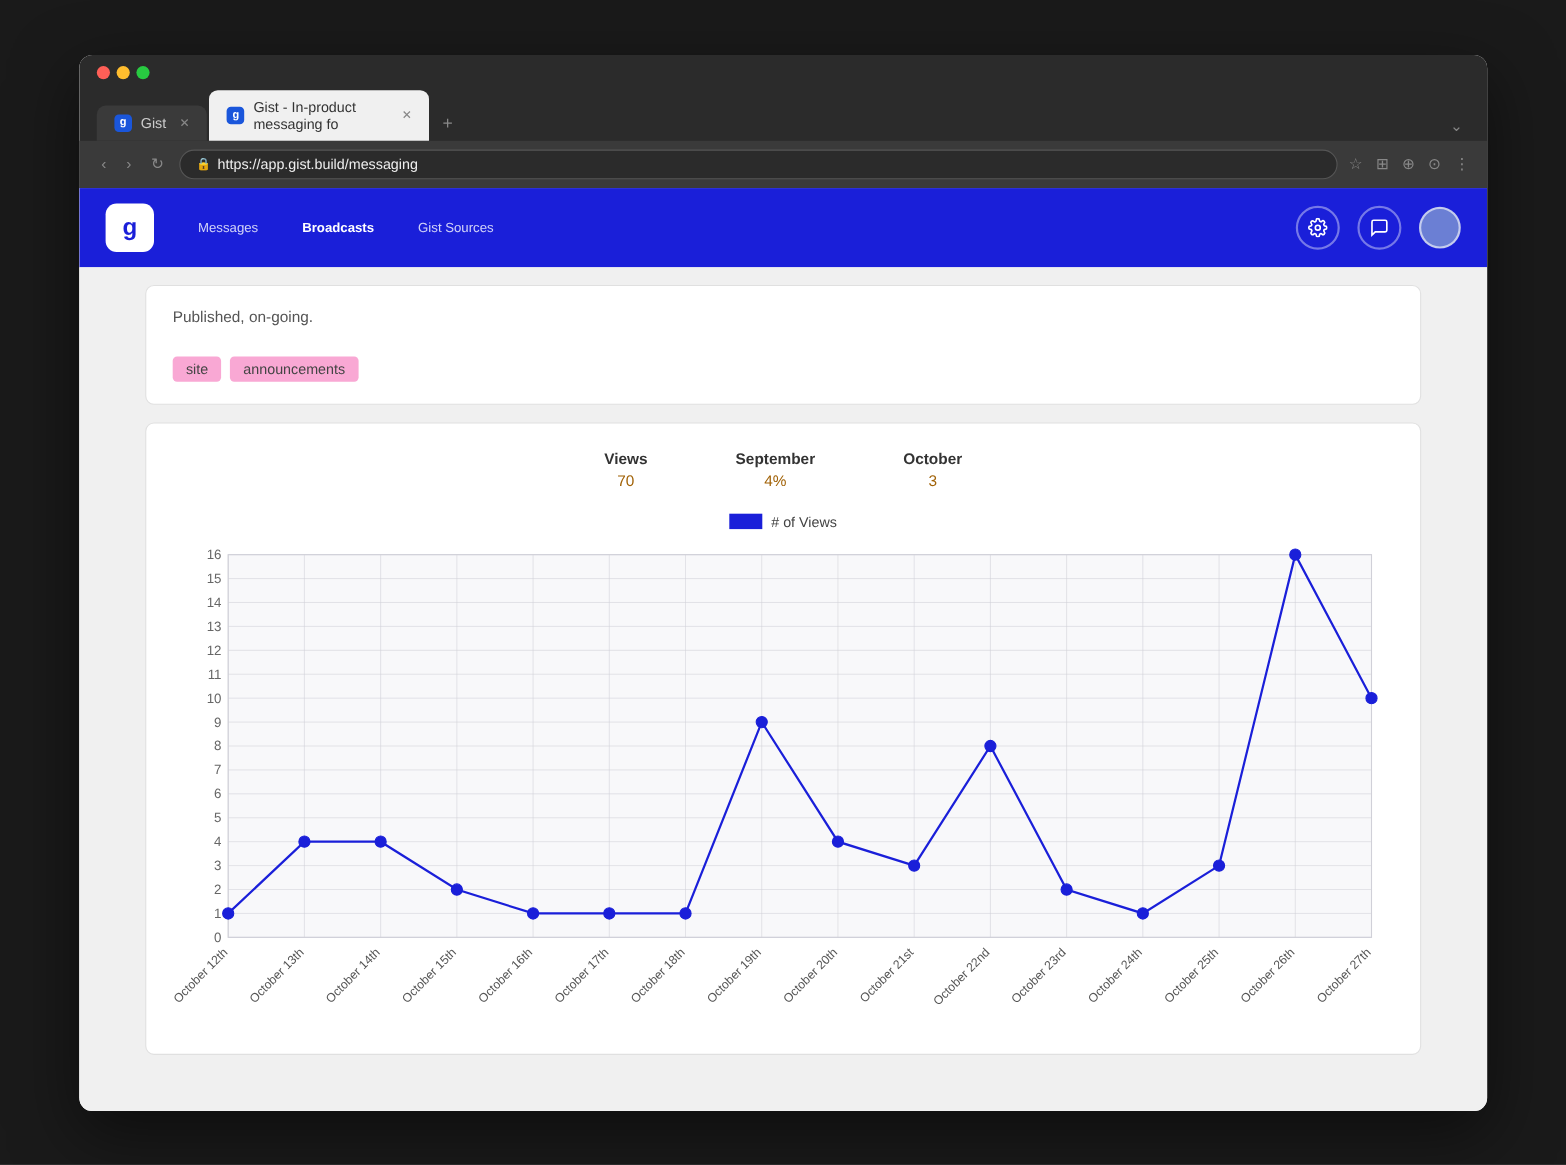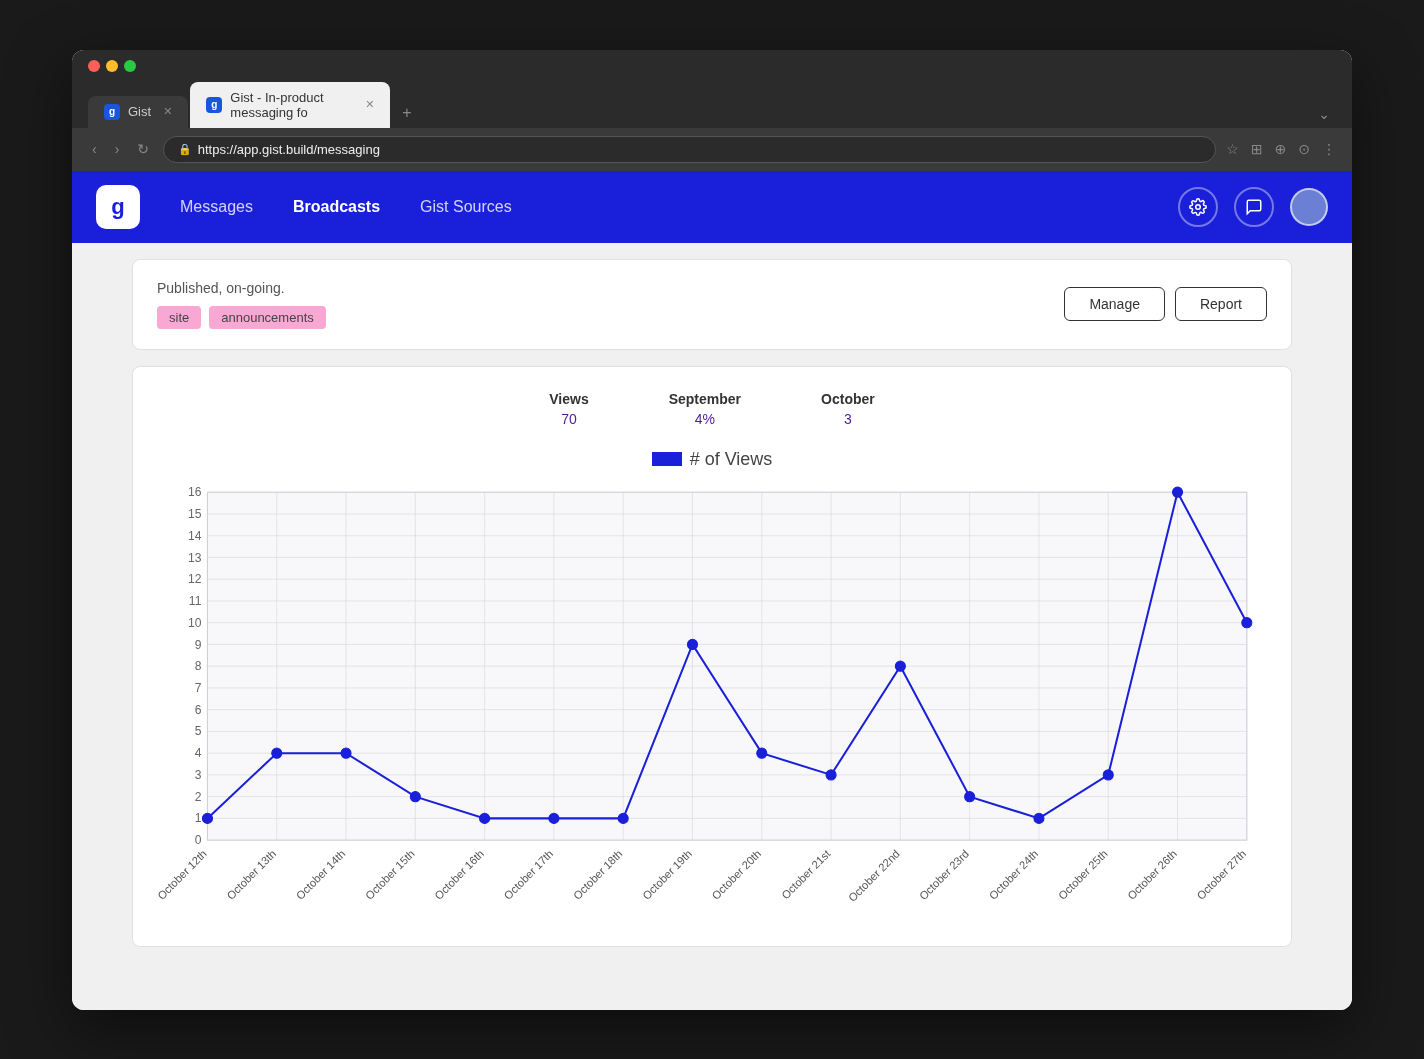--- a/index.html
+++ b/index.html
@@ -155,21 +155,21 @@
       font-size: 22px;
       font-weight: 900;
     }
     .nav-links {
       display: flex;
       gap: 40px;
       flex: 1;
     }
     .nav-link {
       color: rgba(255,255,255,0.8);
-      font-size: 16px;
+      font-size: 12px;
       cursor: pointer;
       padding: 4px 0;
       text-decoration: none;
     }
     .nav-link.active {
       color: white;
       font-weight: 700;
     }
     .nav-icons {
       display: flex;
@@ -212,21 +212,21 @@
     }
     .status-row {
       display: flex;
       align-items: center;
       justify-content: space-between;
     }
     .status-left {}
     .status-text {
       color: #555;
       font-size: 14px;
-      margin-bottom: 10px;
+      margin-bottom: 28px;
     }
     .tags {
       display: flex;
       gap: 8px;
     }
     .tag {
       background: #f9a8d4;
       border-radius: 4px;
       padding: 4px 12px;
       font-size: 13px;
@@ -262,42 +262,42 @@
       text-align: center;
     }
     .stat-label {
       font-size: 14px;
       font-weight: 600;
       color: #333;
       margin-bottom: 4px;
     }
     .stat-value {
       font-size: 14px;
-      color: #4c1d95;
+      color: #a16207;
     }
     .published-date {
       text-align: center;
       font-size: 13px;
       color: #555;
       margin-bottom: 20px;
     }
     .legend {
       display: flex;
       justify-content: center;
       align-items: center;
       gap: 8px;
       margin-bottom: 12px;
     }
     .legend-color {
       width: 30px;
       height: 14px;
       background: #1a1fd9;
     }
     .legend-label {
-      font-size: 18px;
+      font-size: 13px;
       color: #444;
     }
     .chart-area {
       position: relative;
       width: 100%;
       height: 440px;
     }
     svg.line-chart {
       width: 100%;
       height: 100%;
@@ -379,24 +379,20 @@
     <div class="main-content">
 
       <div class="card">
         <div class="status-row">
           <div class="status-left">
             <div class="status-text">Published, on-going.</div>
             <div class="tags">
               <span class="tag">site</span>
               <span class="tag">announcements</span>
             </div>
-          </div>
-          <div class="action-btns">
-            <button class="btn">Manage</button>
-            <button class="btn">Report</button>
           </div>
         </div>
       </div>
 
       <div class="chart-card">
 
         <div class="stats-row">
           <div class="stat-item">
             <div class="stat-label">Views</div>
             <div class="stat-value">70</div>

